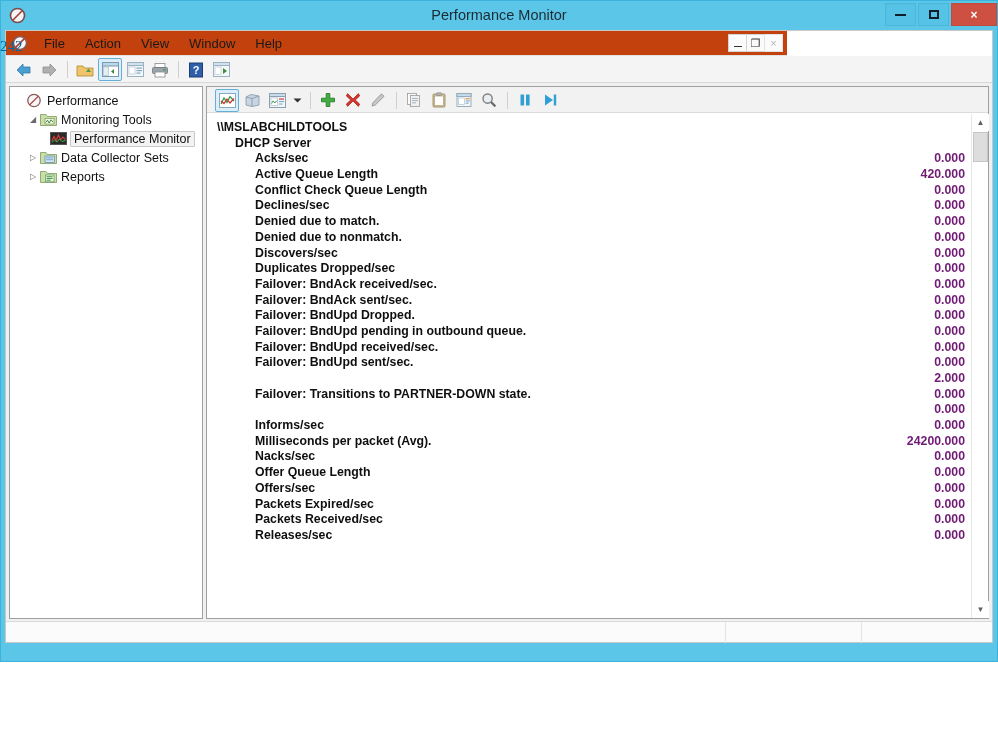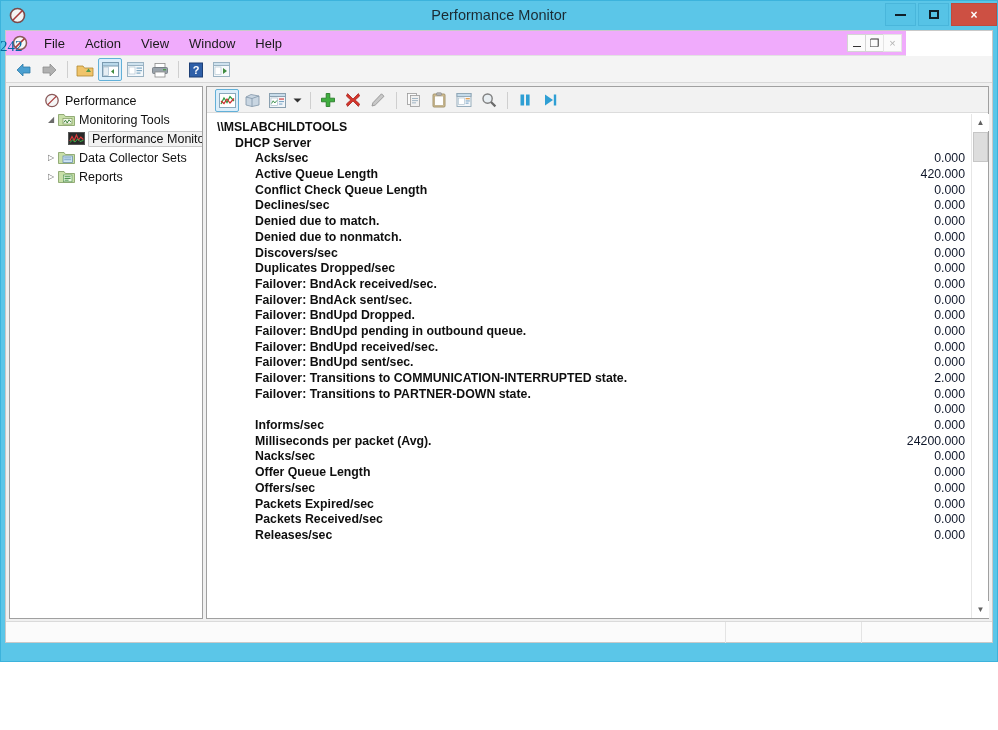--- a/index.html
+++ b/index.html
@@ -56,22 +56,22 @@
   #client {
     position: absolute; left: 4px; top: 29px;
     width: 988px; height: 613px;
     background: #ffffff;
     border: 1px solid #c9c9c9;
   }
 
   
   #menubar {
     position: absolute; left: 0; top: 0;
-    width: 900px; height: 25px;
-    background: #f0abfc;
+    width: 781px; height: 25px;
+    background: #c2410c;
     border-bottom: 1px solid #e2e2e2;
   }
   #menubar .mdi-icon { position: absolute; left: 6px; top: 4px; width: 16px; height: 16px; }
   #menubar .menus { position: absolute; left: 28px; top: 0; height: 25px; display: flex; align-items: center; }
   .menu-item {
     padding: 0 10px; height: 21px; line-height: 21px;
     font-size: 13px; color: #1a1a1a;
   }
   .mdi-btns { position: absolute; right: 4px; top: 3px; display: flex; }
   .mdi-btn {
@@ -111,21 +111,21 @@
   
   #panes { position: absolute; left: 0; top: 52px; width: 986px; height: 539px; background: #f0f0f0; }
 
   #treepane {
     position: absolute; left: 3px; top: 3px;
     width: 194px; height: 533px;
     background: #ffffff;
     border: 1px solid #a0a0a0;
     overflow: hidden;
   }
-  .tree { padding: 4px 0 0 20px; }
+  .tree { padding: 4px 0 0 2px; }
   .tnode {
     display: flex; align-items: center;
     height: 19px; font-size: 12.5px; color: #111;
     white-space: nowrap;
   }
   .tnode .expander {
     width: 14px; text-align: center; font-size: 8px; color: #6b6b6b; flex: 0 0 14px;
   }
   .tnode .ticon { width: 17px; height: 15px; margin-right: 3px; flex: 0 0 17px; }
   .tnode.selected .tlabel {
@@ -158,21 +158,21 @@
   }
   .rrow {
     position: relative;
     height: 15.7px;
     font-size: 12.3px;
     font-weight: bold;
     color: #0f0f0f;
     white-space: nowrap;
   }
   .rrow .rname { position: absolute; top: 0; }
-  .rrow .rval  { position: absolute; right: 6px; top: 0; font-weight: normal; color: #0f172a; }
+  .rrow .rval  { position: absolute; right: 6px; top: 0; font-weight: bold; color: #701a75; }
   .rrow .rval.hdr { font-weight: bold; color: #0f0f0f; }
   .rrow.lvl0 .rname { left: 10px; }
   .rrow.lvl1 .rname { left: 28px; }
   .rrow.lvl2 .rname { left: 48px; }
   .rrow.spacer { height: 16px; }
 
   
   #rpt-scroll {
     position: absolute; right: 0; top: 27px;
     width: 17px; height: 504px;
@@ -528,21 +528,20 @@
             </div>
             <div class="rrow lvl2">
               <span class="rname">Failover: BndUpd received/sec.</span>
               <span class="rval">0.000</span>
             </div>
             <div class="rrow lvl2">
               <span class="rname">Failover: BndUpd sent/sec.</span>
               <span class="rval">0.000</span>
             </div>
             <div class="rrow lvl2">
-              <span class="rname">Failover: Transitions to COMMUNICATION-INTERRUPTED state.</span>
               <span class="rval">2.000</span>
             </div>
             <div class="rrow lvl2">
               <span class="rname">Failover: Transitions to PARTNER-DOWN state.</span>
               <span class="rval">0.000</span>
             </div>
             <div class="rrow lvl2">
               <span class="rval">0.000</span>
             </div>
             <div class="rrow lvl2">

